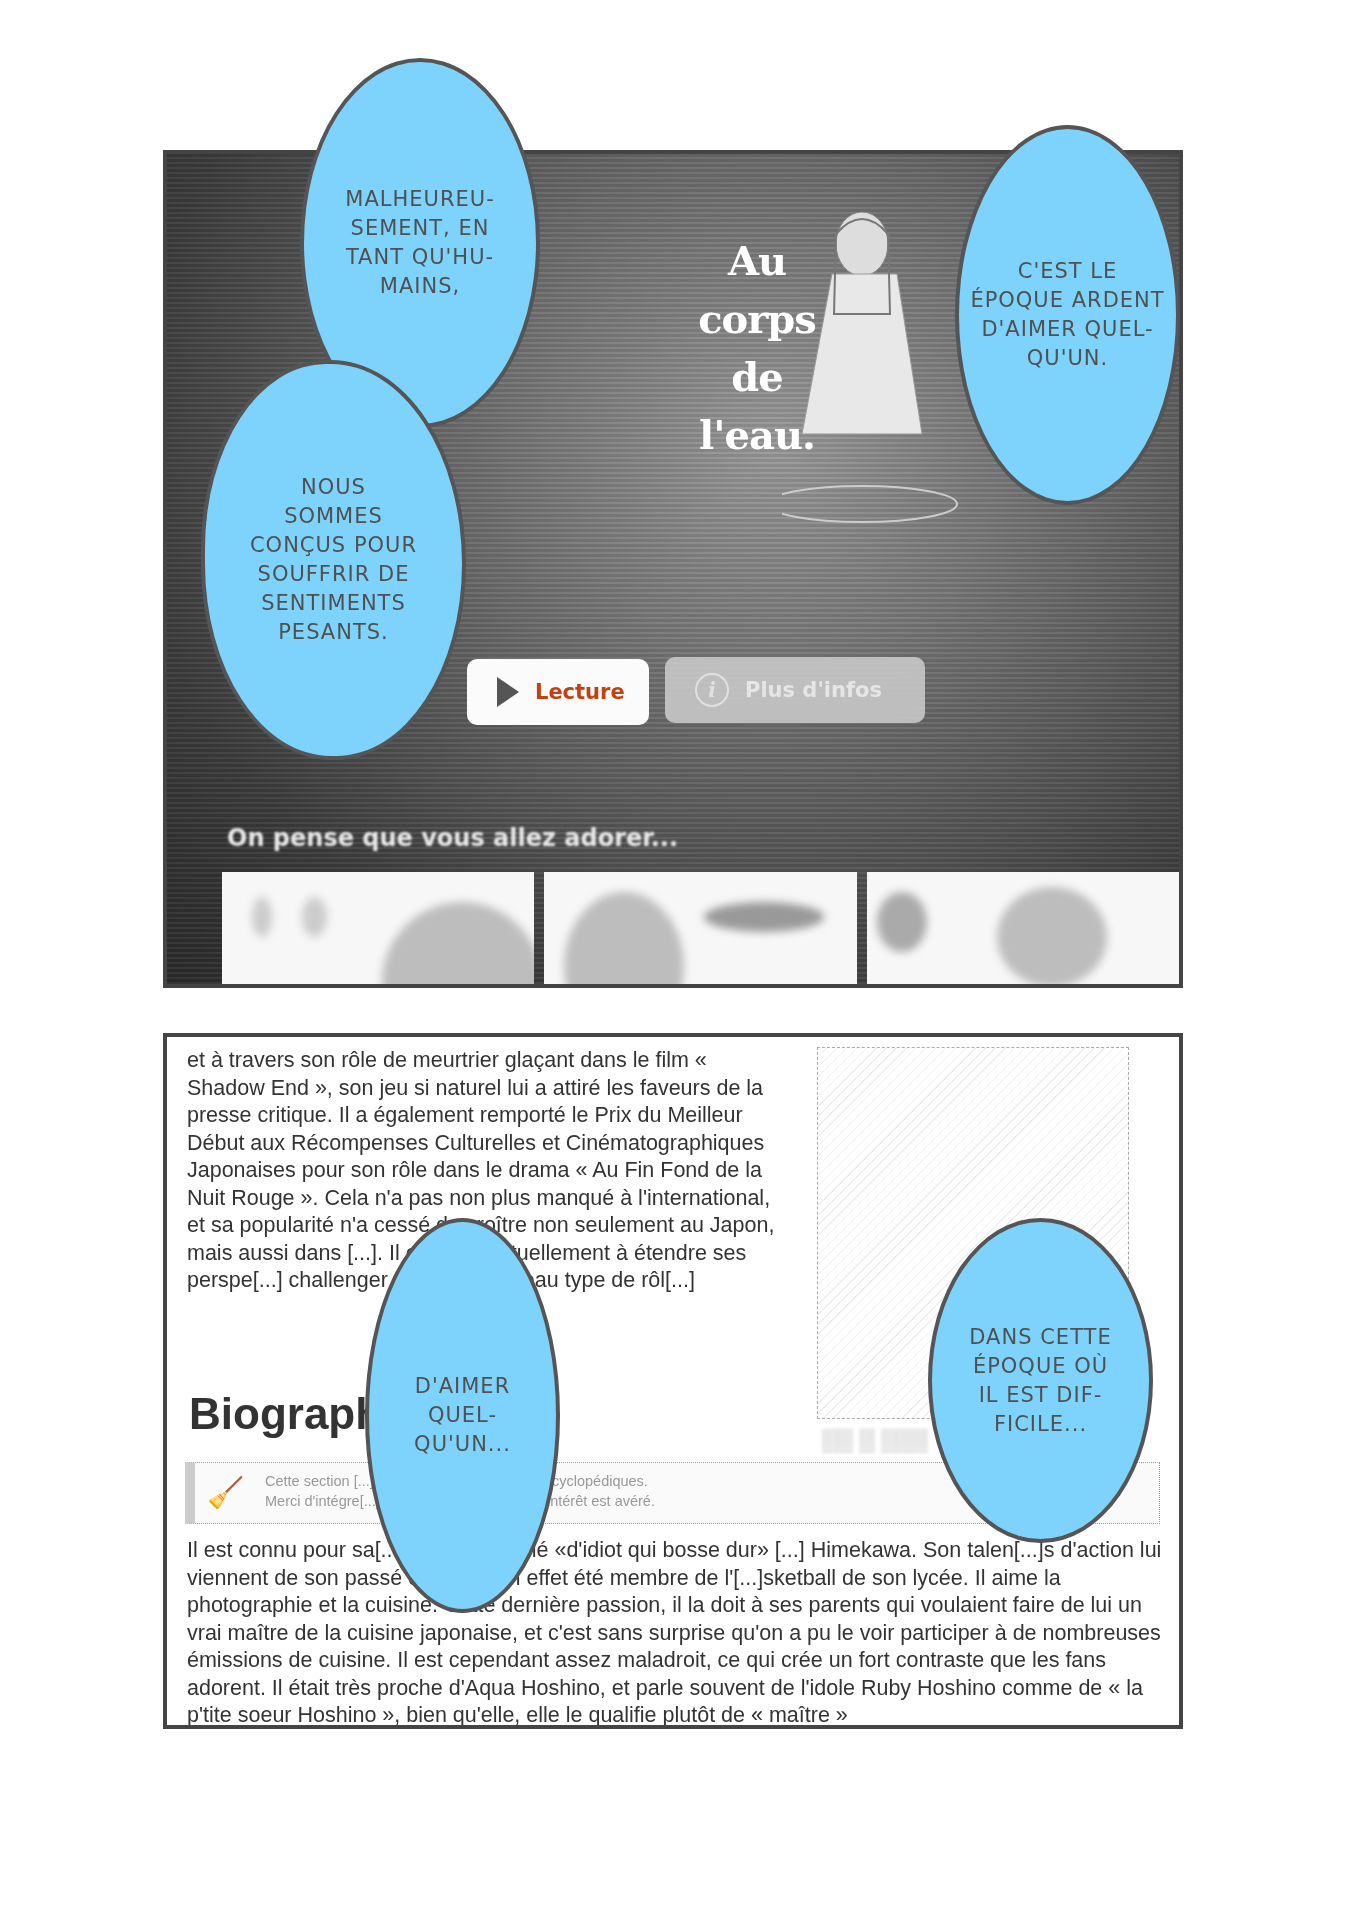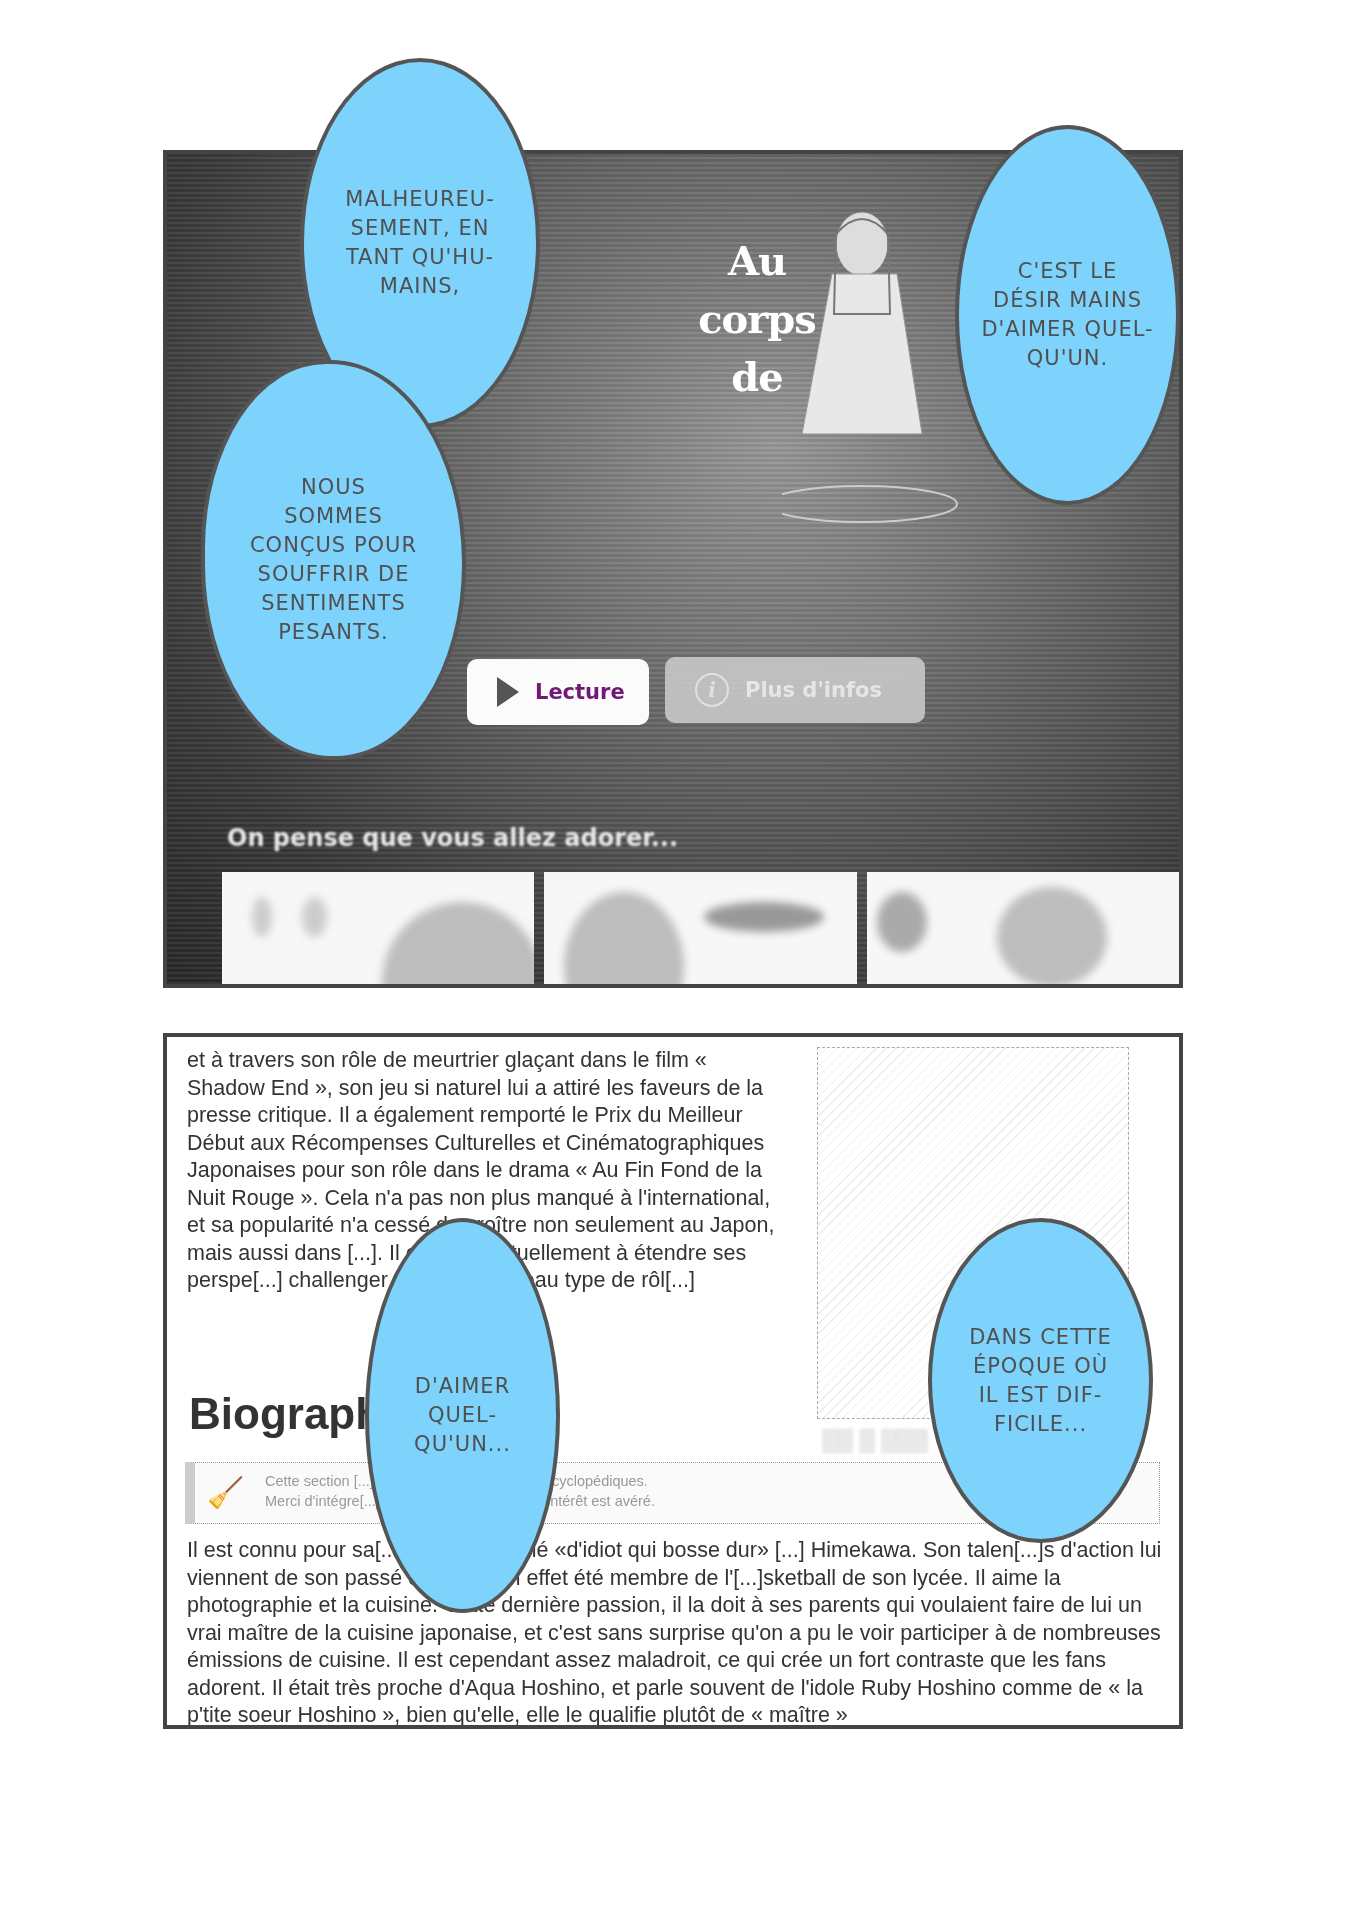--- a/index.html
+++ b/index.html
@@ -7,21 +7,21 @@
   .panel{position:absolute;border:4px solid #444;box-sizing:border-box;overflow:hidden;}
   #panel1{left:163px;top:150px;width:1020px;height:838px;
     background:
       repeating-linear-gradient(0deg, rgba(255,255,255,0.05) 0 2px, rgba(0,0,0,0.08) 2px 5px),
       radial-gradient(ellipse at 60% 35%, #9a9a9a 0%, #6e6e6e 35%, #3c3c3c 75%, #2a2a2a 100%);}
   .hero-title{position:absolute;left:420px;top:78px;width:340px;text-align:center;color:#fff;
     font-family:"DejaVu Serif",serif;font-weight:bold;font-size:40px;line-height:58px;letter-spacing:-1px;}
   .girl{position:absolute;left:615px;top:50px;width:180px;height:320px;}
   .hero-desc{position:absolute;left:290px;top:360px;width:560px;color:#fff;font-weight:bold;font-size:20px;line-height:27px;font-family:"DejaVu Sans",sans-serif;}
   .btn{position:absolute;height:66px;border-radius:10px;display:flex;align-items:center;gap:16px;font-size:21px;font-weight:bold;font-family:"DejaVu Sans",sans-serif;box-sizing:border-box;padding-left:30px;}
-  .btn-play{left:300px;top:505px;width:182px;background:#fbfbfb;color:#701a75;}
+  .btn-play{left:300px;top:505px;width:182px;background:#fbfbfb;color:#c2410c;}
   .btn-info{left:498px;top:503px;width:260px;background:#c8c8c8;color:#f3f3f3;opacity:.9;}
   .play-tri{width:0;height:0;border-left:22px solid #555;border-top:15px solid transparent;border-bottom:15px solid transparent;}
   .info-circ{width:34px;height:34px;border-radius:50%;border:2px solid #eee;display:flex;align-items:center;justify-content:center;color:#eee;font-family:"DejaVu Serif",serif;font-style:italic;font-size:20px;box-sizing:border-box;}
   .row-title{position:absolute;left:60px;top:670px;color:#e8e8e8;font-weight:bold;font-size:24px;filter:blur(1px);font-family:"DejaVu Sans",sans-serif;}
   .thumbs{position:absolute;left:55px;top:718px;right:0;height:120px;display:flex;gap:10px;}
   .thumb{width:340px;height:120px;background:#f7f7f7;position:relative;overflow:hidden;}
   .thumb .blob{position:absolute;border-radius:50%;background:#bdbdbd;filter:blur(4px);}
   .bubble{position:absolute;background:#7dd3fc;border:4px solid #555;border-radius:50%;display:flex;align-items:center;justify-content:center;text-align:center;box-sizing:border-box;}
   .bubble span{font-family:"DejaVu Sans",sans-serif;color:#505050;font-size:21px;line-height:29px;letter-spacing:1px;white-space:pre-line;}
   #panel2{left:163px;top:1033px;width:1020px;height:696px;background:#fff;}
@@ -42,20 +42,21 @@
   <svg class="girl" viewBox="0 0 180 320">
     <ellipse cx="80" cy="300" rx="95" ry="18" fill="none" stroke="#ccc" stroke-width="2"></ellipse>
     <ellipse cx="80" cy="40" rx="26" ry="32" fill="#ddd" stroke="#888"></ellipse>
     <path d="M50 70 L20 230 L140 230 L115 70 Z" fill="#e8e8e8" stroke="#999"></path>
     <path d="M54 30 Q80 0 106 30 L108 110 L52 110 Z" fill="none" stroke="#777" stroke-width="2"></path>
   </svg>
   <div class="hero-title">
     <div>Au</div>
     <div>corps</div>
     <div>de</div>
+    <div>l'eau.</div>
   </div>
   <div class="btn btn-play">
     <span class="play-tri"></span>
     <span>Lecture</span>
   </div>
   <div class="btn btn-info">
     <span class="info-circ">i</span>
     <span>Plus d'infos</span>
   </div>
   <div class="row-title">On pense que vous allez adorer...</div>
@@ -85,21 +86,21 @@
 <div class="bubble" style="left:201px;top:360px;width:265px;height:400px;border-radius:48% 52% 50% 50%;">
   <span>NOUS
 SOMMES
 CONÇUS POUR
 SOUFFRIR DE
 SENTIMENTS
 PESANTS.</span>
 </div>
 <div class="bubble" style="left:955px;top:125px;width:225px;height:380px;">
   <span>C'EST LE
-DÉSIR MAINS
+ÉPOQUE ARDENT
 D'AIMER QUEL-
 QU'UN.</span>
 </div>
 
 <div class="panel" id="panel2">
   <div class="wiki-text" style="top:10px;">et à travers son rôle de meurtrier glaçant dans le film « Shadow End », son jeu si naturel lui a attiré les faveurs de la presse critique. Il a également remporté le Prix du Meilleur Début aux Récompenses Culturelles et Cinématographiques Japonaises pour son rôle dans le drama « Au Fin Fond de la Nuit Rouge ». Cela n'a pas non plus manqué à l'international, et sa popularité n'a cessé de croître non seulement au Japon, mais aussi dans [...]. Il cherche actuellement à étendre ses perspe[...] challenger dans un nouveau type de rôl[...]</div>
   <div class="wiki-photo"></div>
   <div class="photo-caption">▒▒ ▒ ▒▒▒</div>
   <div class="section-h">Biographie</div>
   <div class="notice">

